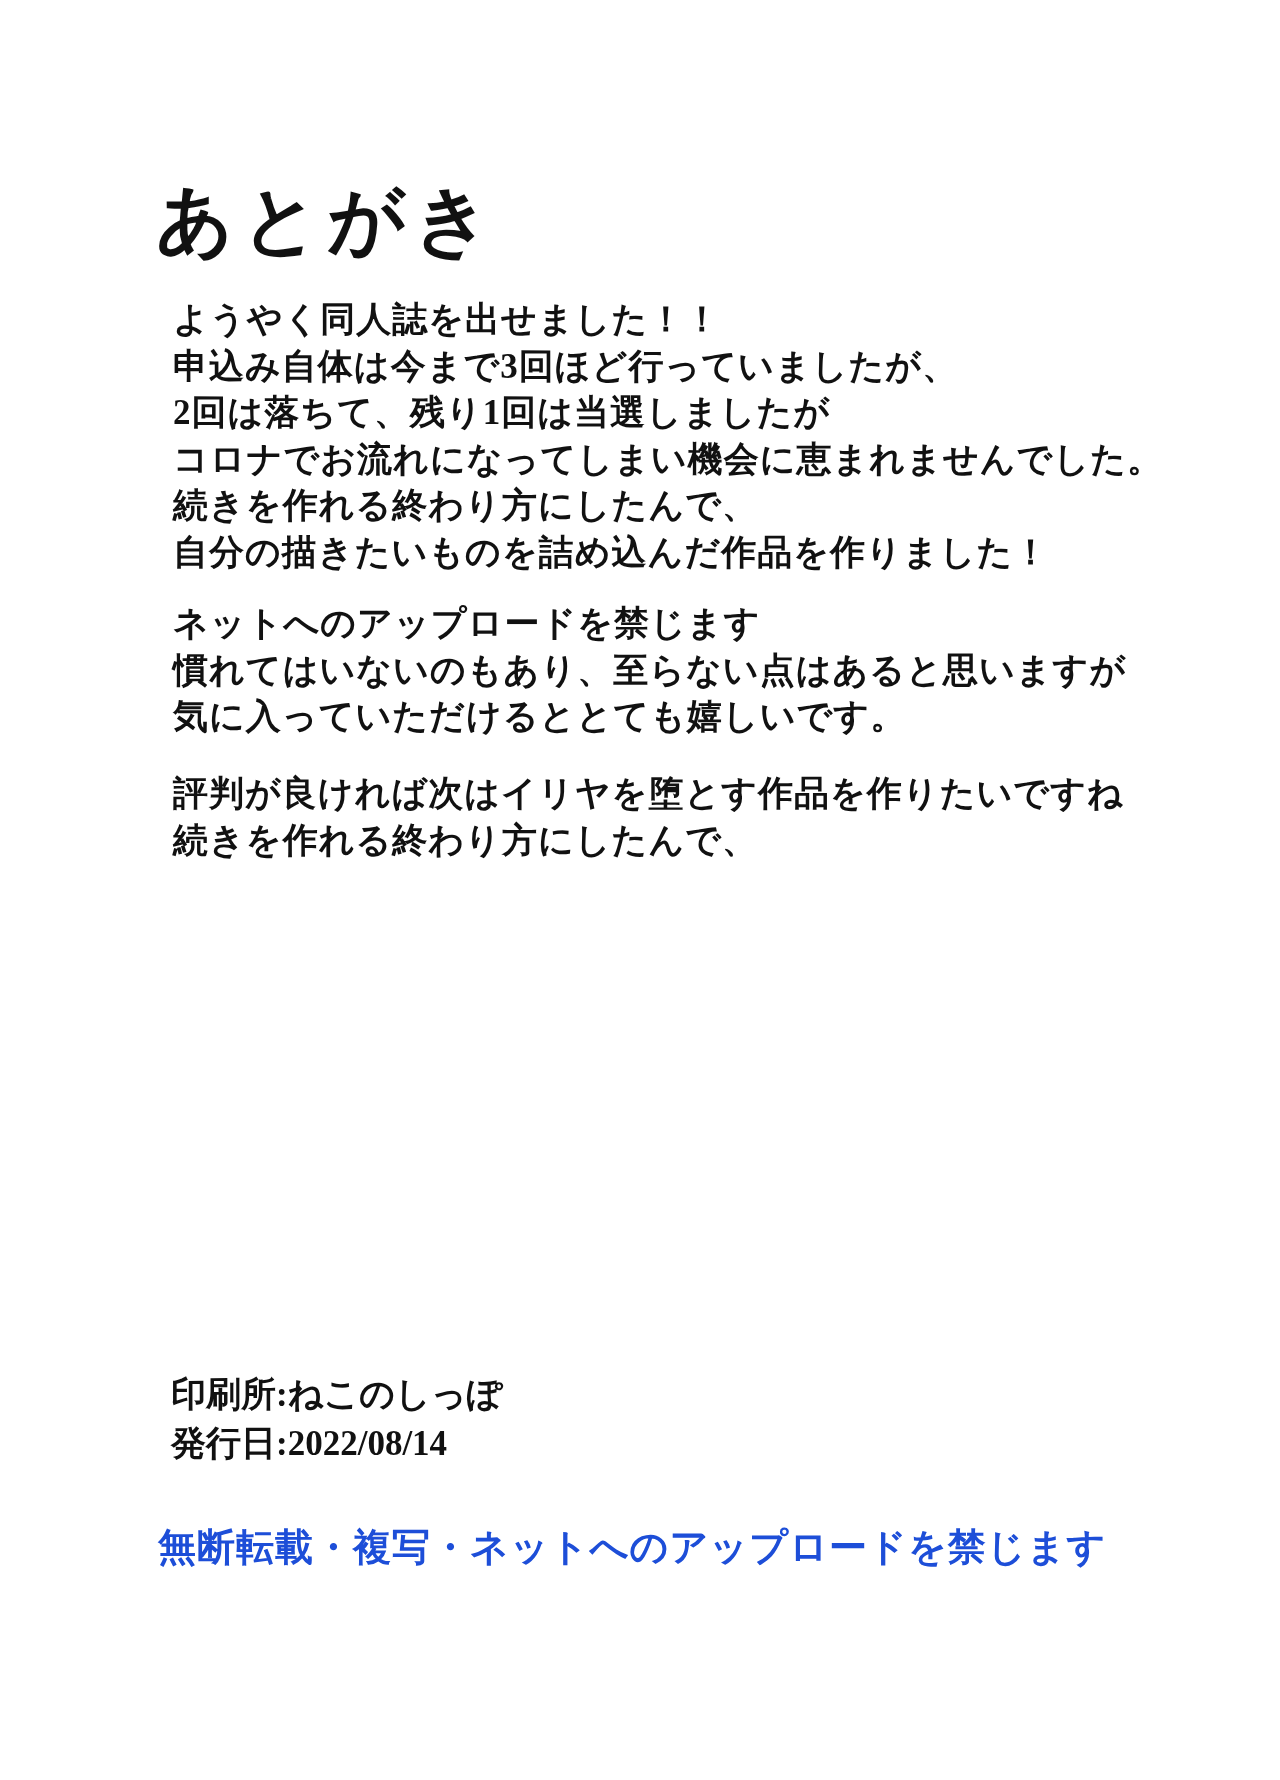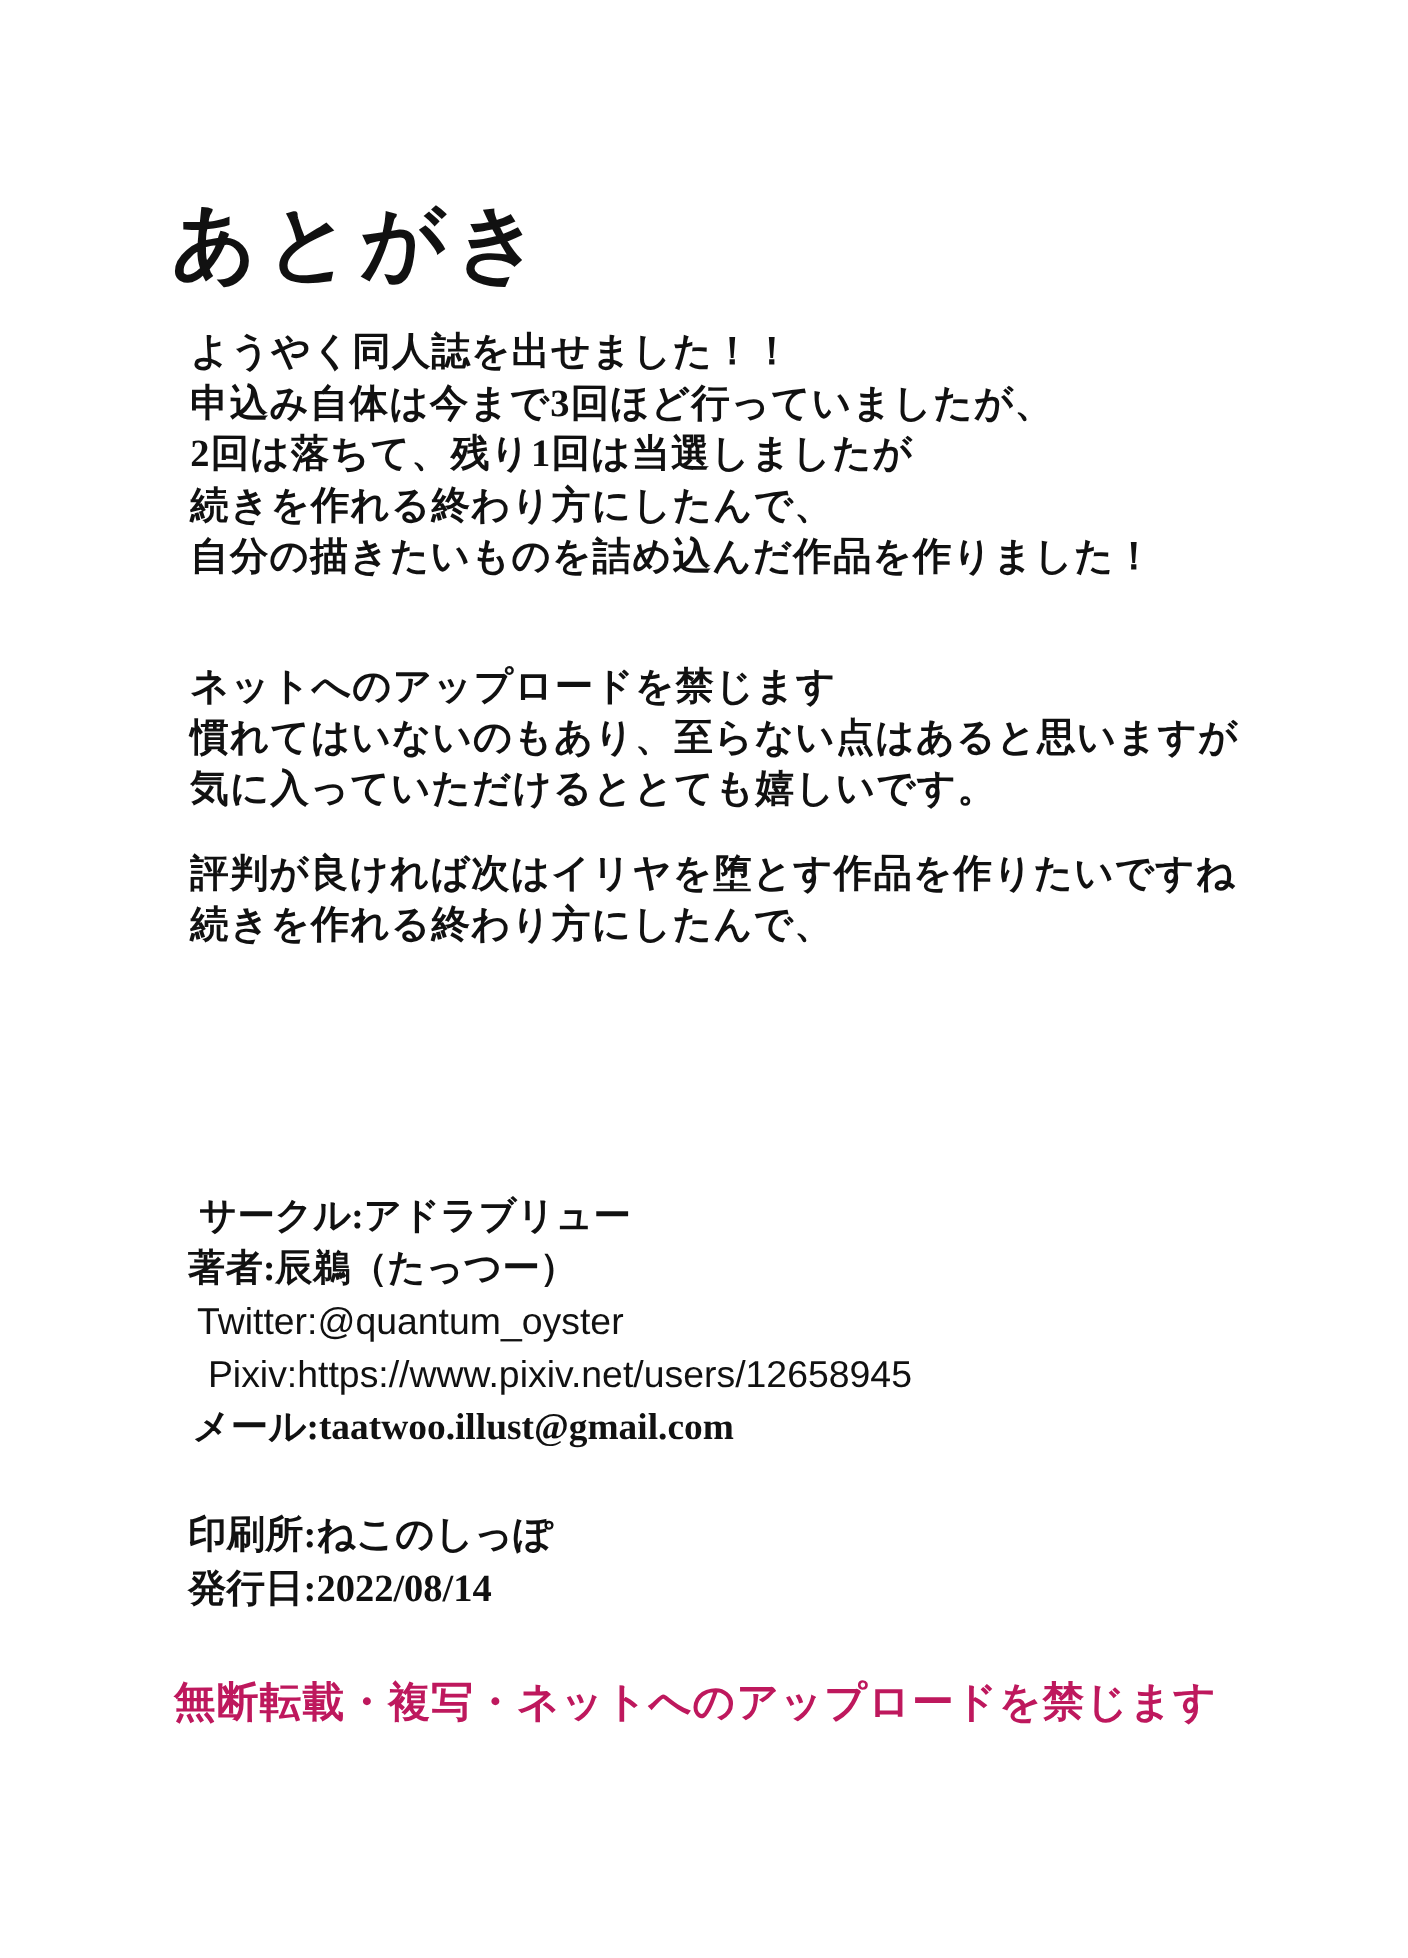--- a/index.html
+++ b/index.html
@@ -68,56 +68,50 @@
     font-weight: 700;
     color: #111111;
   }
   .notice {
     position: absolute;
     left: 158px;
     top: 1522px;
     font-size: 38px;
     font-weight: 700;
     letter-spacing: 1px;
-    color: #be185d;
+    color: #1d4ed8;
   }
 </style>
 </head>
 <body>
 
 <div class="page">
 
   <h1 class="title">あとがき</h1>
 
   <div class="para" id="para-1">
     <div class="line">ようやく同人誌を出せました！！</div>
     <div class="line">申込み自体は今まで3回ほど行っていましたが、</div>
     <div class="line">2回は落ちて、残り1回は当選しましたが</div>
+    <div class="line">コロナでお流れになってしまい機会に恵まれませんでした。</div>
     <div class="line">続きを作れる終わり方にしたんで、</div>
     <div class="line">自分の描きたいものを詰め込んだ作品を作りました！</div>
   </div>
 
   <div class="para" id="para-2">
     <div class="line">ネットへのアップロードを禁じます</div>
     <div class="line">慣れてはいないのもあり、至らない点はあると思いますが</div>
     <div class="line">気に入っていただけるととても嬉しいです。</div>
   </div>
 
   <div class="para" id="para-3">
     <div class="line">評判が良ければ次はイリヤを堕とす作品を作りたいですね</div>
     <div class="line">続きを作れる終わり方にしたんで、</div>
   </div>
 
-  <div class="credits">
-    <div class="line credit-line indent-1">サークル:アドラブリュー</div>
-    <div class="line credit-line">著者:辰鵜（たっつー）</div>
-    <div class="line credit-line latin indent-2">Twitter:@quantum_oyster</div>
-    <div class="line credit-line latin indent-3">Pixiv:https://www.pixiv.net/users/12658945</div>
-    <div class="line credit-line indent-4">メール:taatwoo.illust@gmail.com</div>
-  </div>
 
   <div class="publication">
     <div class="line">印刷所:ねこのしっぽ</div>
     <div class="line">発行日:2022/08/14</div>
   </div>
 
   <div class="notice">無断転載・複写・ネットへのアップロードを禁じます</div>
 
 </div>
 

